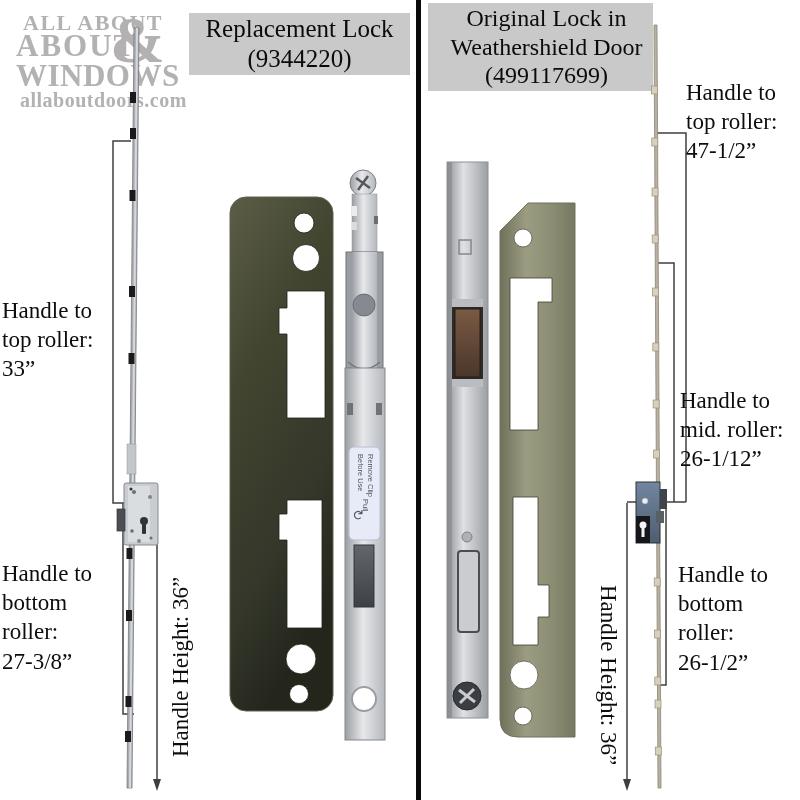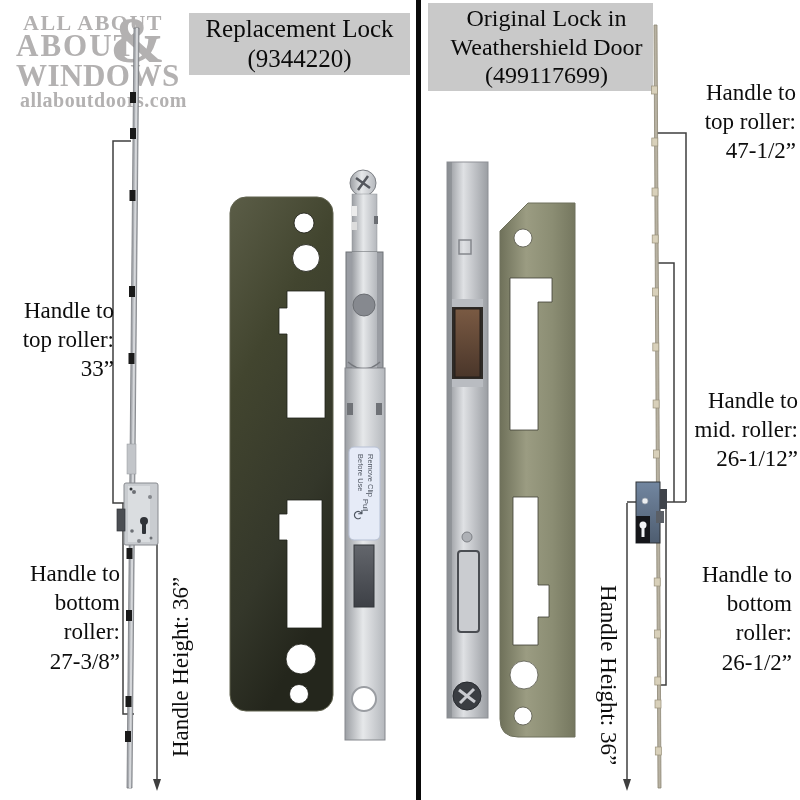--- a/index.html
+++ b/index.html
@@ -14,21 +14,21 @@
   .logo-l3{left:5px;top:60px;font-size:31px;letter-spacing:0.5px;}
   .logo-url{left:9px;top:90px;font-size:20px;letter-spacing:0.5px;}
   
   .title-box{position:absolute;background:#c9c9c9;display:flex;flex-direction:column;
              align-items:center;justify-content:center;text-align:center;color:#0b0b0b;}
   .title-box.left{left:189px;top:13px;width:221px;height:62px;font-size:25px;line-height:1.2;}
   .title-box.right{left:428px;top:3px;width:213px;height:88px;font-size:24px;line-height:1.2;padding-left:12px;}
   
   .divider{position:absolute;left:416px;top:0;width:5px;height:800px;background:#0a0a0a;}
   
-  .measure{position:absolute;text-align:right;font-size:23px;line-height:1.27;color:#0d0d0d;}
+  .measure{position:absolute;text-align:left;font-size:23px;line-height:1.27;color:#0d0d0d;}
   .m-left-top{left:2px;top:296px;width:112px;}
   .m-left-bottom{left:2px;top:559px;width:118px;}
   .m-right-top{left:686px;top:78px;width:110px;}
   .m-right-mid{left:680px;top:386px;width:118px;}
   .m-right-bottom{left:678px;top:560px;width:114px;}
   
   .v-label{position:absolute;font-size:23px;color:#0d0d0d;white-space:nowrap;
            display:flex;align-items:center;justify-content:center;}
   .v-up{left:163px;top:538px;width:36px;height:258px;writing-mode:vertical-rl;transform:rotate(180deg);}
   .v-down{left:591px;top:546px;width:33px;height:258px;writing-mode:vertical-rl;}

